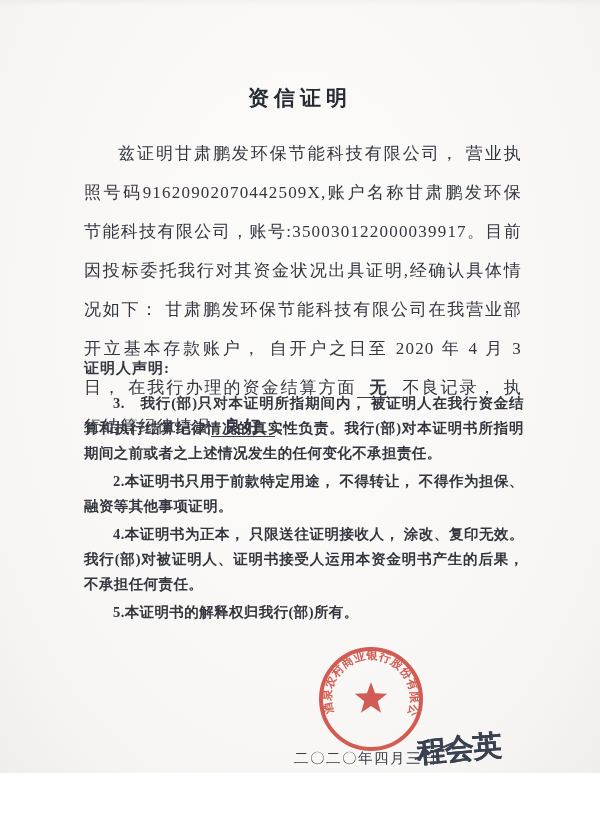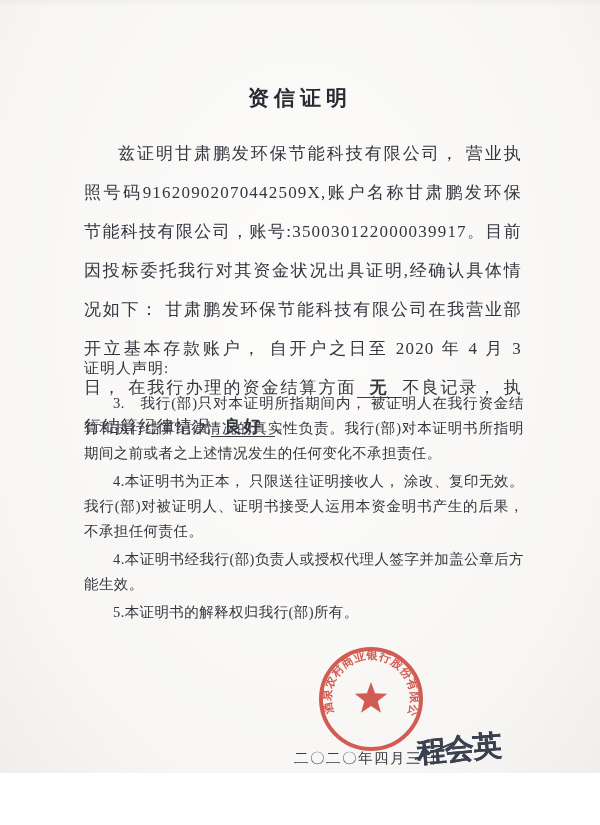--- a/index.html
+++ b/index.html
@@ -27,21 +27,21 @@
   }
   .blank{
     font-weight:bold;
     border-bottom:1.6px solid #3a3d45;
     padding:0 13px;
     letter-spacing:2px;
   }
   .declaration{
     position:absolute;left:84px;top:356px;width:440px;
     font-size:14.5px;line-height:25px;
-    text-align:justify;text-justify:inter-character;
+    text-align:justify;text-justify:inter-character;font-weight:bold;
   }
   .declaration-heading{margin:0 0 10px 0;font-size:15px;letter-spacing:1px;}
   .declaration p.item{margin:0 0 3px 0;text-indent:2em;letter-spacing:0.4px;}
   .footer-bank{
     position:absolute;left:250px;top:714px;
     font-size:14.5px;letter-spacing:0.5px;color:#383b44;
   }
   .footer-date{
     position:absolute;left:294px;top:749px;
     font-size:14.5px;letter-spacing:1.5px;color:#383b44;
@@ -71,22 +71,22 @@
 
 <div class="page">
 
   <div class="title">资信证明</div>
 
   <p class="intro"><span>兹证明甘肃鹏发环保节能科技有限公司， 营业执照号码91620902070442509X,账户名称甘肃鹏发环保节能科技有限公司，账号:350030122000039917。目前因投标委托我行对其资金状况出具证明,经确认具体情况如下： 甘肃鹏发环保节能科技有限公司在我营业部开立基本存款账户， 自开户之日至 2020 年 4 月 3 日， 在我行办理的资金结算方面</span><span class="blank">无</span><span>不良记录， 执行结算纪律情况</span><span class="blank">良好</span><span>。</span></p>
 
   <div class="declaration">
     <p class="declaration-heading">证明人声明:</p>
     <p class="item">3.　我行(部)只对本证明所指期间内， 被证明人在我行资金结算和执行结算纪律情况的真实性负责。我行(部)对本证明书所指明期间之前或者之上述情况发生的任何变化不承担责任。</p>
+    <p class="item">2.本证明书只用于前款特定用途， 不得转让， 不得作为担保、融资等其他事项证明。</p>
     <p class="item">4.本证明书为正本， 只限送往证明接收人， 涂改、复印无效。我行(部)对被证明人、证明书接受人运用本资金明书产生的后果， 不承担任何责任。</p>
-    <p class="item">4.本证明书经我行(部)负责人或授权代理人签字并加盖公章后方能生效。</p>
     <p class="item">5.本证明书的解释权归我行(部)所有。</p>
   </div>
 
   <div class="footer-date">二〇二〇年四月三日</div>
 
   <div class="signature">
     <span class="swash"></span>
     <span>程会英</span>
   </div>
 

